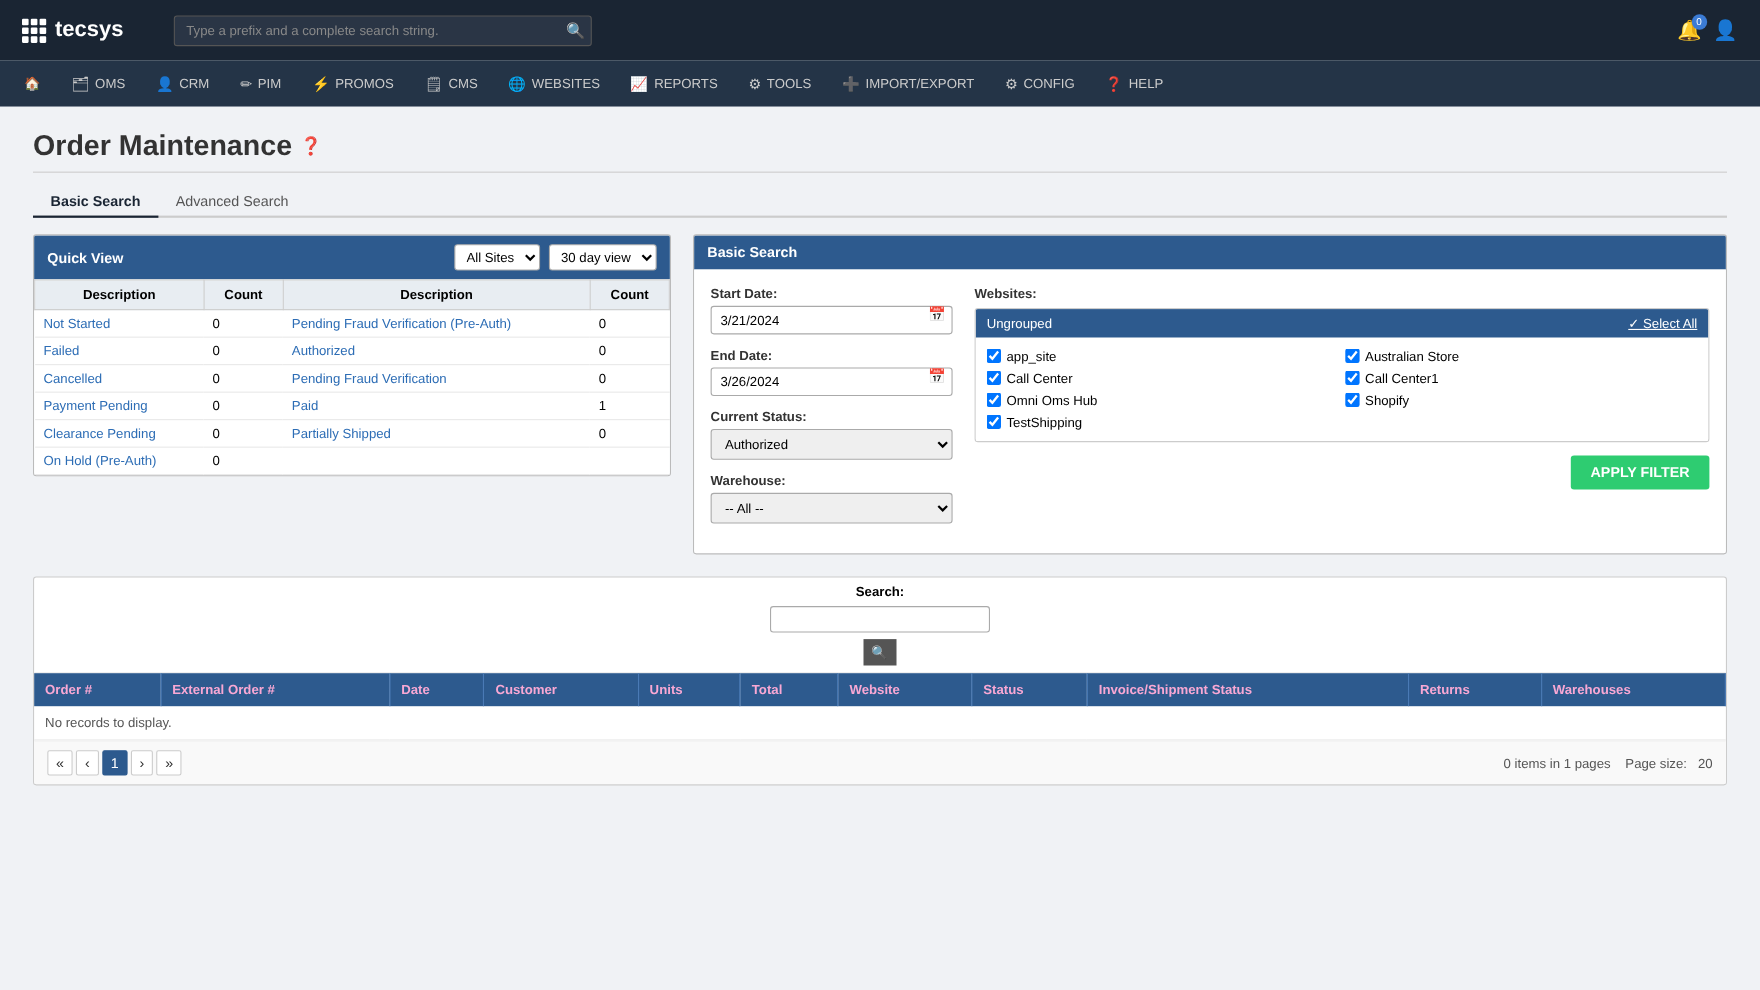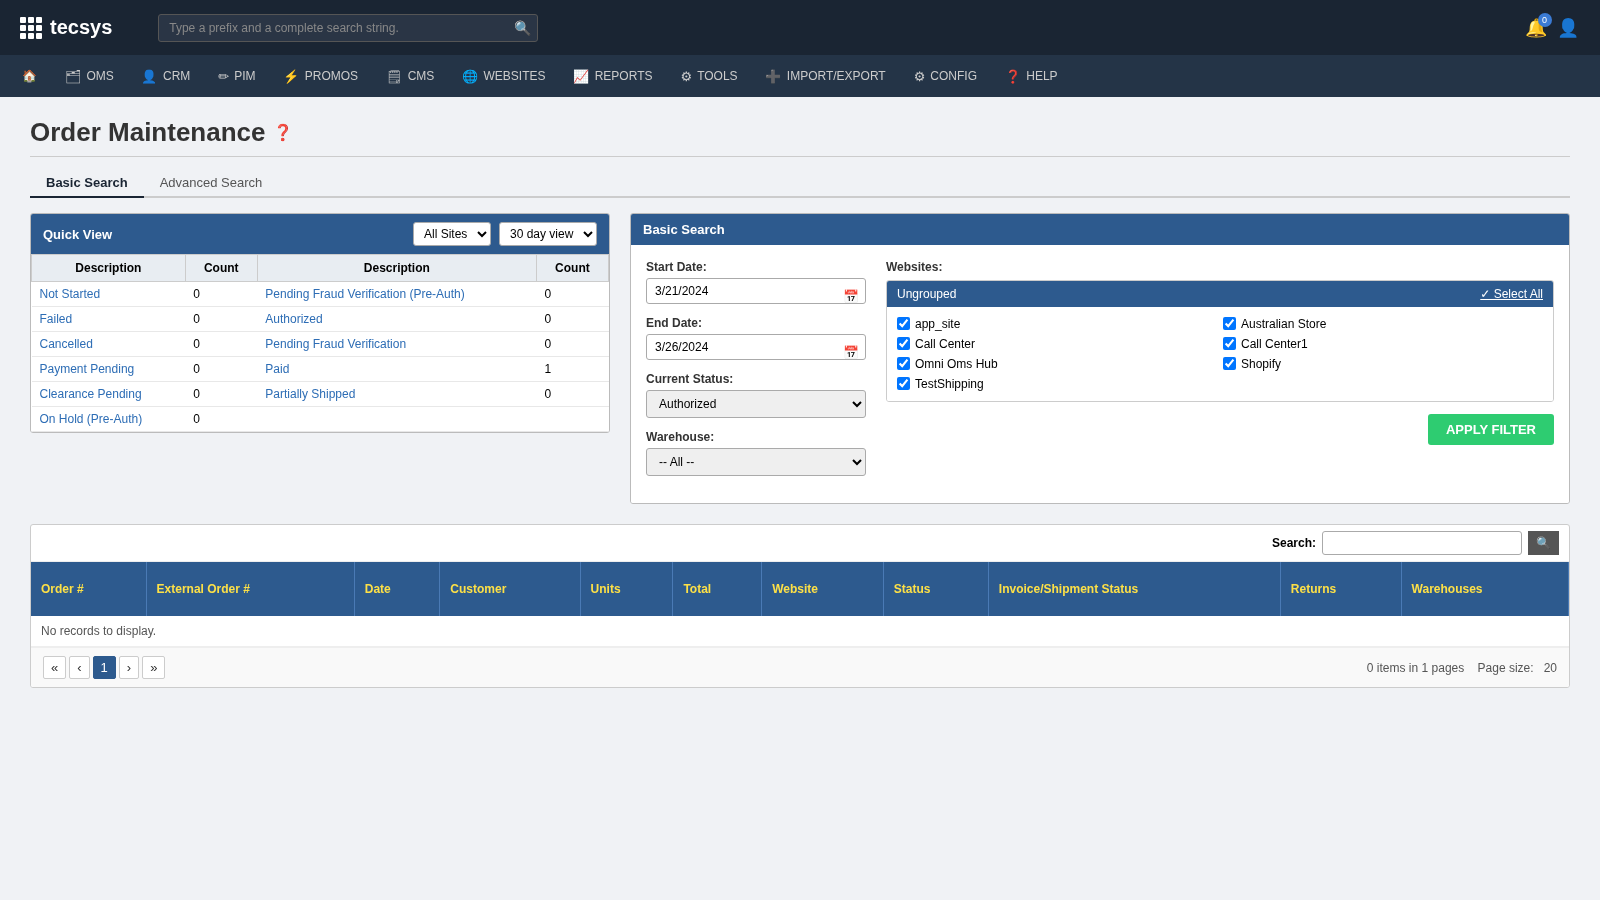--- a/index.html
+++ b/index.html
@@ -53,21 +53,21 @@
     
     .bs-card { border: 1px solid #bbb; border-radius: 3px; overflow: hidden; }
     .bs-header { background: #2d5a8e; color: white; padding: 8px 12px; font-size: 13px; font-weight: bold; }
     .bs-body { background: white; padding: 15px; }
     .bs-row { display: flex; gap: 20px; }
     .bs-left { flex: 0 0 220px; }
     .bs-right { flex: 1; }
     .form-group { margin-bottom: 12px; }
     .form-label { font-size: 12px; font-weight: bold; color: #333; margin-bottom: 4px; display: block; }
     .form-control { width: 100%; padding: 5px 8px; border: 1px solid #aaa; border-radius: 3px; font-size: 12px; }
-    .date-wrap { position: relative; display: flex; align-items: flex-end; }
+    .date-wrap { position: relative; display: flex; align-items: flex-start; }
     .date-wrap input { flex: 1; padding: 5px 28px 5px 8px; border: 1px solid #aaa; border-radius: 3px; font-size: 12px; }
     .cal-icon { position: absolute; right: 6px; color: #555; cursor: pointer; font-size: 13px; }
 
     
     .websites-label { font-size: 12px; font-weight: bold; color: #333; margin-bottom: 6px; }
     .websites-box { border: 1px solid #ccc; border-radius: 3px; overflow: hidden; }
     .websites-header { background: #2d5a8e; color: white; padding: 6px 10px; display: flex; align-items: center; justify-content: space-between; font-size: 12px; }
     .select-all-link { color: white; text-decoration: underline; cursor: pointer; font-size: 12px; }
     .websites-body { background: white; padding: 10px; display: grid; grid-template-columns: 1fr 1fr; gap: 6px; }
     .checkbox-item { display: flex; align-items: flex-start; gap: 5px; font-size: 12px; cursor: pointer; }
@@ -78,26 +78,26 @@
 
     
     .bottom-toolbar { display: flex; justify-content: space-between; align-items: center; margin-bottom: 10px; }
     .btn-sm { padding: 6px 14px; font-size: 12px; border-radius: 3px; cursor: pointer; border: none; }
     .btn-outline { background: white; border: 1px solid #aaa; color: #333; }
     .btn-dark { background: #1a2533; color: white; border: 1px solid #1a2533; }
     .btn-group { display: flex; gap: 6px; }
 
     
     .results-card { background: white; border: 1px solid #ccc; border-radius: 3px; overflow: hidden; }
-    .search-row { display: flex; justify-content: flex-end; align-items: center; padding: 6px 10px; border-bottom: 1px solid #eee; gap: 6px; }
+    .search-row { display: flex; justify-content: flex-end; align-items: center; padding: 6px 10px; border-bottom: 1px solid #eee; gap: 6px; flex-direction: column; }
     .search-label { font-size: 12px; font-weight: bold; }
     .search-input { padding: 4px 8px; border: 1px solid #aaa; border-radius: 3px; font-size: 12px; width: 200px; }
     .search-go { background: #555; color: white; border: none; padding: 5px 8px; cursor: pointer; font-size: 12px; }
     .results-table { width: 100%; border-collapse: collapse; }
-    .results-table th { background: #2d5a8e; color: #fde047; padding: 20px 10px; text-align: left; font-size: 12px; border-right: 1px solid #4a7ab5; white-space: nowrap; }
+    .results-table th { background: #2d5a8e; color: #f9a8d4; padding: 8px 10px; text-align: left; font-size: 12px; border-right: 1px solid #4a7ab5; white-space: nowrap; }
     .results-table td { padding: 8px 10px; font-size: 12px; border-bottom: 1px solid #eee; color: #555; }
     .no-records { padding: 12px 10px; font-size: 12px; color: #555; }
 
     
     .pagination-row { display: flex; justify-content: space-between; align-items: center; padding: 8px 12px; border-top: 1px solid #eee; background: #f9f9f9; }
     .pag-btns { display: flex; gap: 3px; align-items: center; }
     .pag-btn { background: white; border: 1px solid #ccc; padding: 3px 7px; cursor: pointer; font-size: 13px; border-radius: 2px; color: #333; }
     .pag-btn.active { background: #2d5a8e; color: white; border-color: #2d5a8e; }
     .pag-info { font-size: 12px; color: #555; }
     .page-size-label { font-size: 12px; color: #555; }

